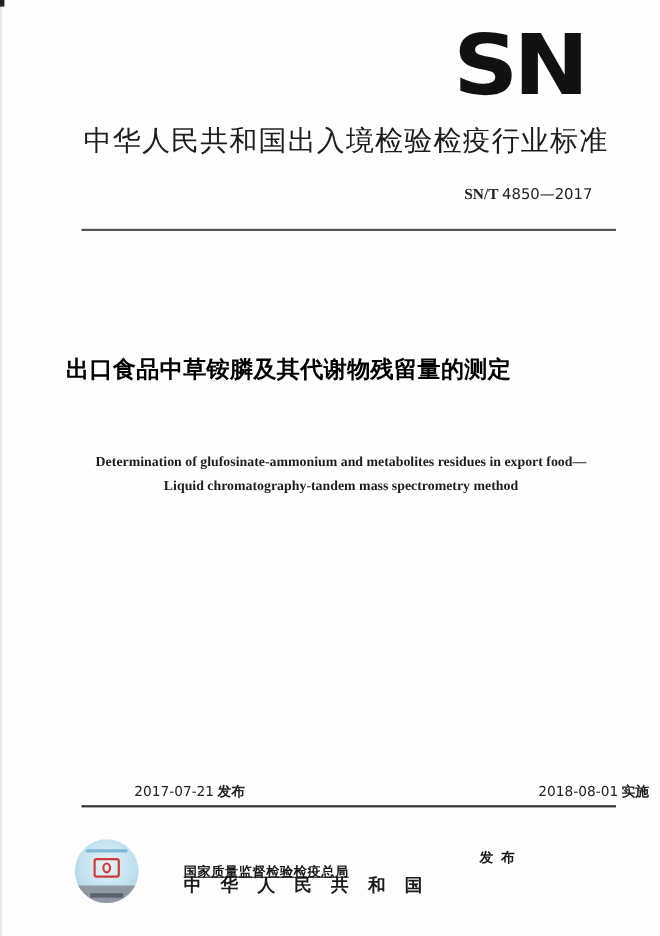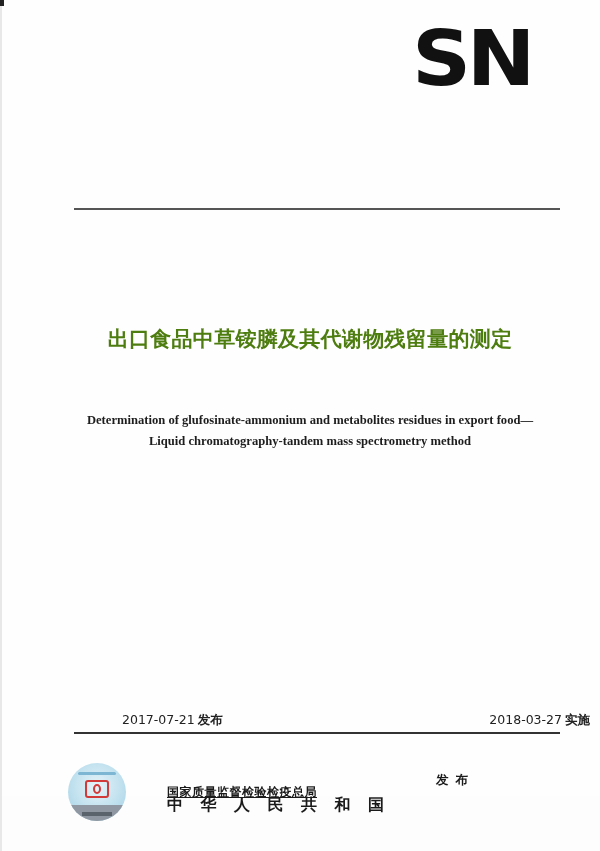--- a/index.html
+++ b/index.html
@@ -88,25 +88,24 @@
       position: absolute;
       height: 2px;
       background: #555;
     }
     .rule.top { left: 74px; top: 208px; width: 486px; }
     .rule.bottom { left: 74px; top: 732px; width: 486px; background: #333; }
     .cn-title {
       position: absolute;
       left: 60px;
       width: 500px;
-      text-align: center;
-      font-family: Liberation Sans, sans-serif;
+      font-family: Liberation Mono, monospace;
       font-weight: bold;
       font-size: 21px;
-      color: #4d7c0f;
+      color: #000000;
       white-space: nowrap;
     }
     .cn-title.l1 { top: 325px; line-height: 28px; letter-spacing: 0.3px; }
     .cn-title.l2 { top: 360px; line-height: 28px; letter-spacing: 2px; font-weight: normal; -webkit-text-stroke: 0.5px #1a1a1a; }
     .en-title {
       position: absolute;
       left: 40px;
       width: 540px;
       text-align: center;
       font-family: "Liberation Serif", serif;
@@ -217,34 +216,39 @@
 </head>
 <body>
 
 <div class="page">
   <div class="left-edge"></div>
   <div class="corner-mark"></div>
   <div class="right-edge"></div>
 
   <div class="logo">SN</div>
 
-
+  <div class="industry-title">中华人民共和国出入境检验检疫行业标准</div>
+
+  <div class="std-number">
+    <span>SN/T</span>
+    <span class="num">4850—2017</span>
+  </div>
 
   <div class="rule top"></div>
 
   <div class="cn-title l1">出口食品中草铵膦及其代谢物残留量的测定</div>
 
   <div class="en-title l1">Determination of glufosinate-ammonium and metabolites residues in export food—</div>
   <div class="en-title l2">Liquid chromatography-tandem mass spectrometry method</div>
 
   <div class="date issue">
     <span>2017-07-21</span><b>发布</b>
   </div>
   <div class="date impl">
-    <span>2018-03-27</span><b>实施</b>
+    <span>2018-08-01</span><b>实施</b>
   </div>
 
   <div class="rule bottom"></div>
 
   <div class="seal">
     <div class="ring-text"></div>
     <div class="mark"></div>
     <div class="band"></div>
     <div class="band-text"></div>
   </div>

